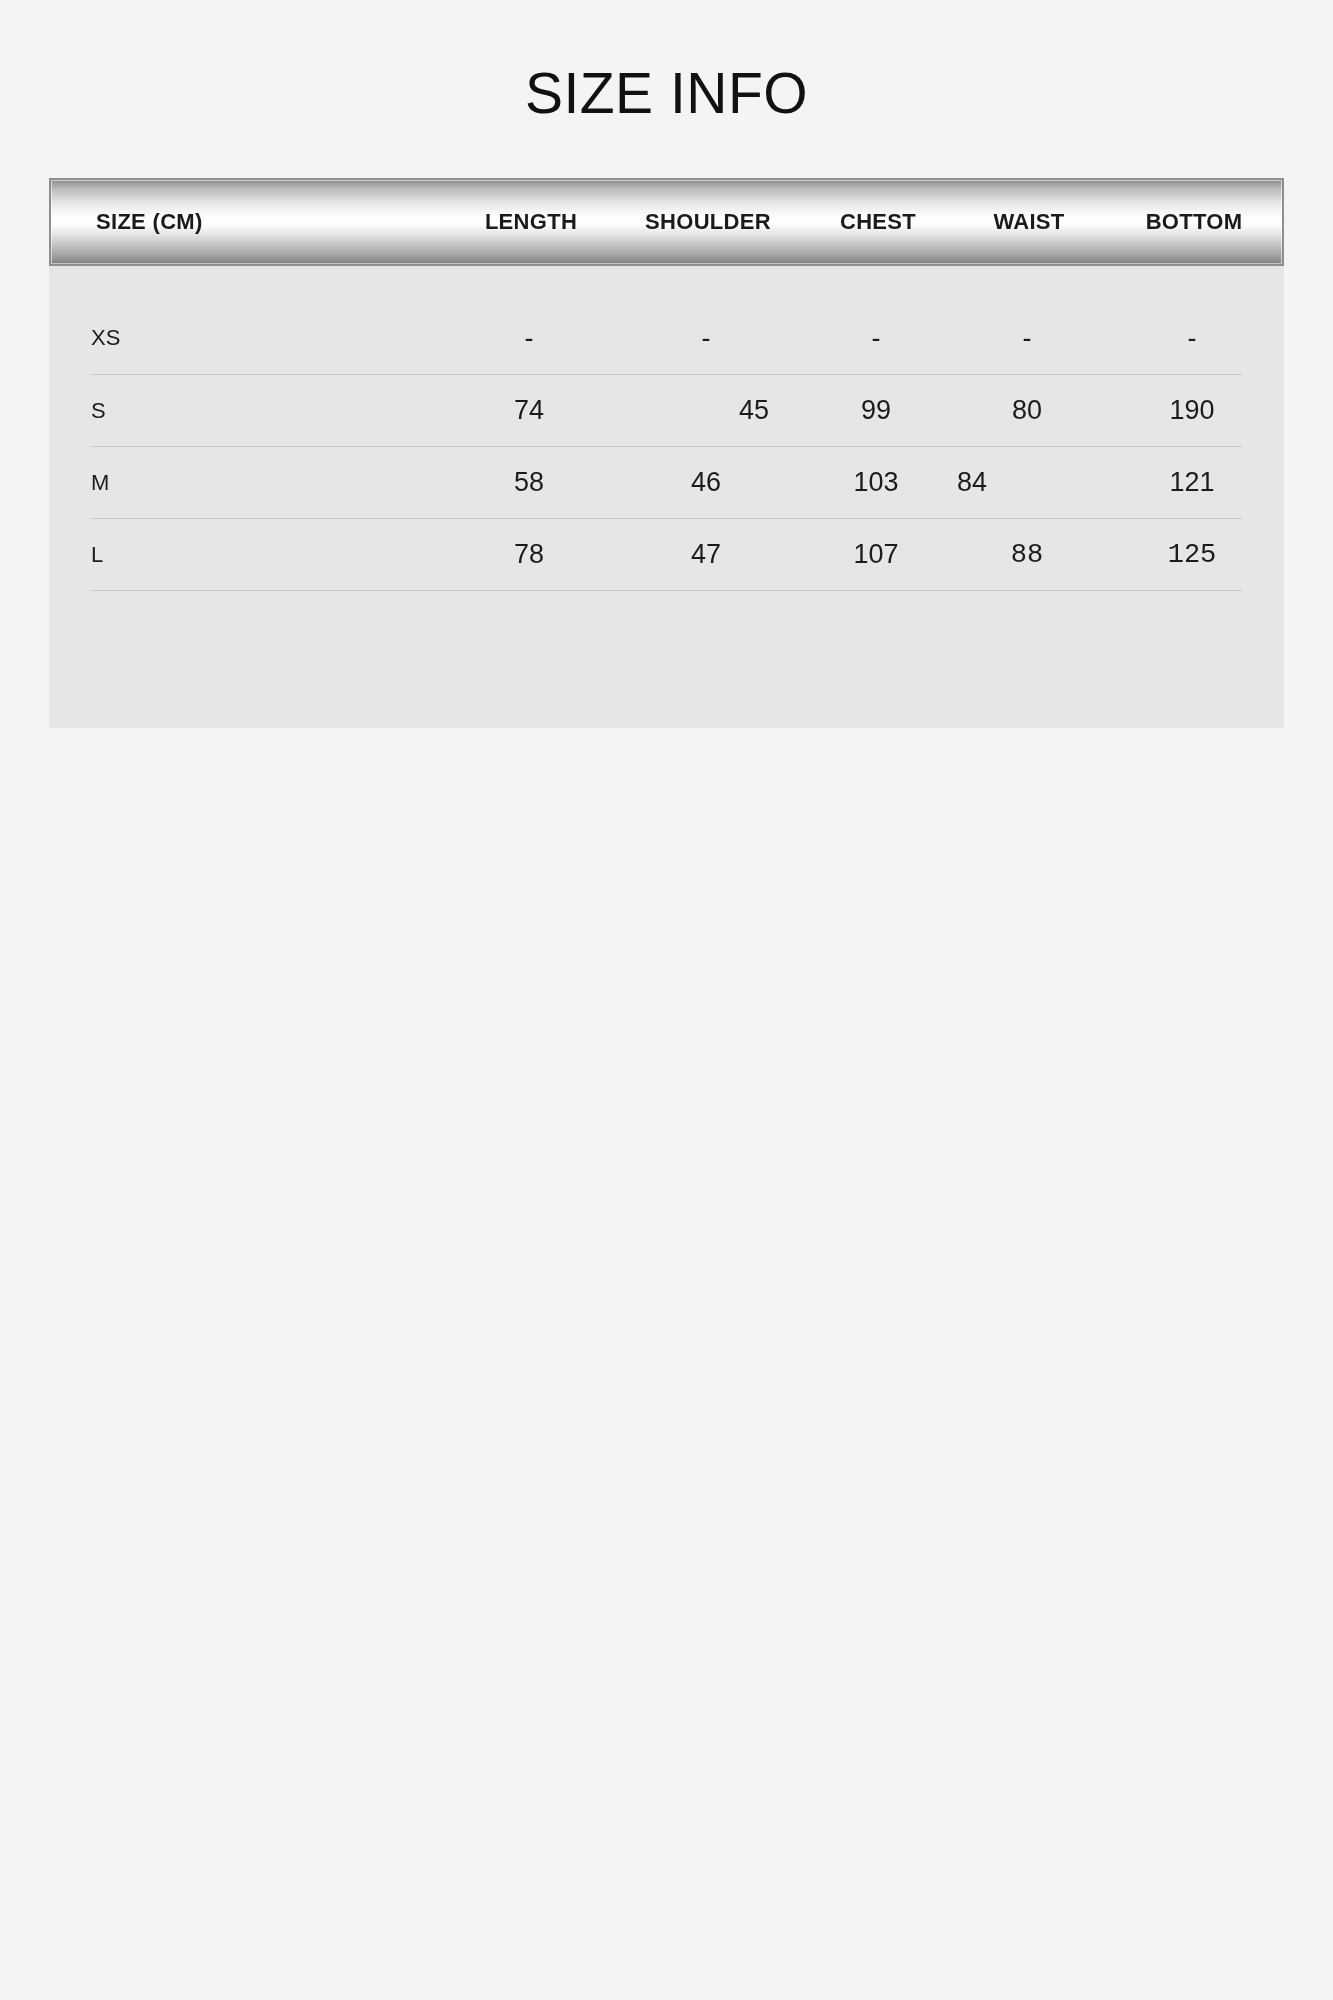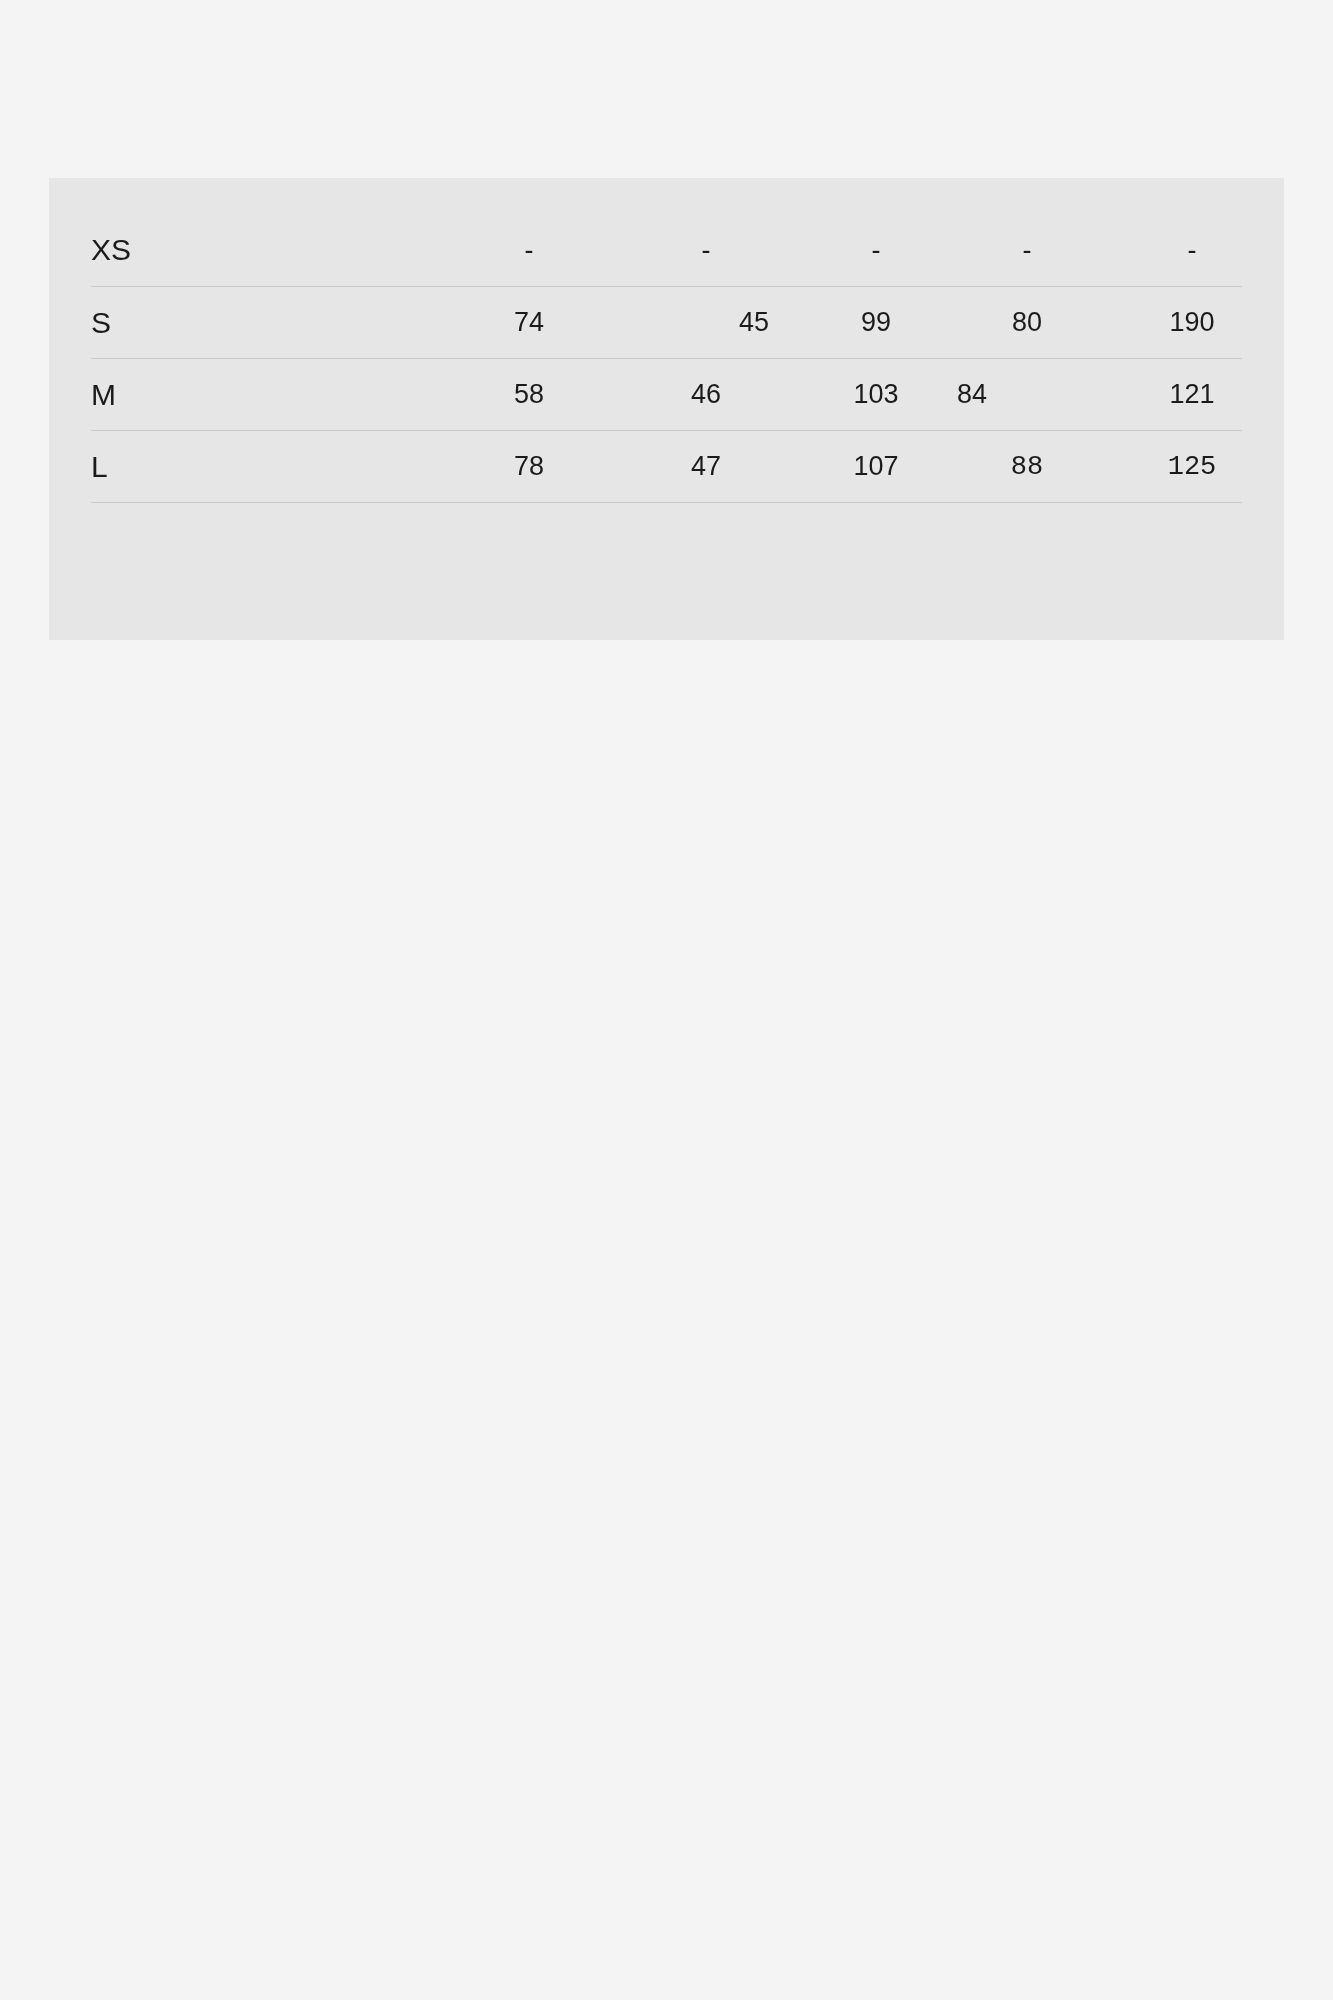--- a/index.html
+++ b/index.html
@@ -113,21 +113,21 @@
     position: absolute;
     top: 0;
     height: 100%;
     display: flex;
     align-items: center;
     white-space: nowrap;
     color: #1b1b1b;
   }
   .cell.size-label {
     left: 0;
-    font-size: 30px;
+    font-size: 22px;
     font-weight: 400;
   }
   .cell.value {
     justify-content: center;
     transform: translateX(-50%);
     font-size: 27px;
     font-weight: 400;
   }
 
   .tips {
@@ -139,23 +139,34 @@
     color: #aaaaaa;
     letter-spacing: 0.1px;
     white-space: nowrap;
   }
 </style>
 </head>
 <body>
 
 <div class="page">
 
+  <h1 class="title">SIZE INFO</h1>
 
   <div class="table-wrap">
 
+    <div class="header-bar">
+      <div class="header-inner">
+        <div class="header-cell first">SIZE (CM)</div>
+        <div class="header-cell col" style="left:480px;">LENGTH</div>
+        <div class="header-cell col" style="left:657px;">SHOULDER</div>
+        <div class="header-cell col" style="left:827px;">CHEST</div>
+        <div class="header-cell col" style="left:978px;">WAIST</div>
+        <div class="header-cell col" style="left:1143px;">BOTTOM</div>
+      </div>
+    </div>
 
     <div class="body-panel">
       <div class="rows">
 
         <div class="row">
           <div class="cell size-label">XS</div>
           <div class="cell value" style="left:438px;">-</div>
           <div class="cell value" style="left:615px;">-</div>
           <div class="cell value" style="left:785px;">-</div>
           <div class="cell value" style="left:936px;">-</div>

